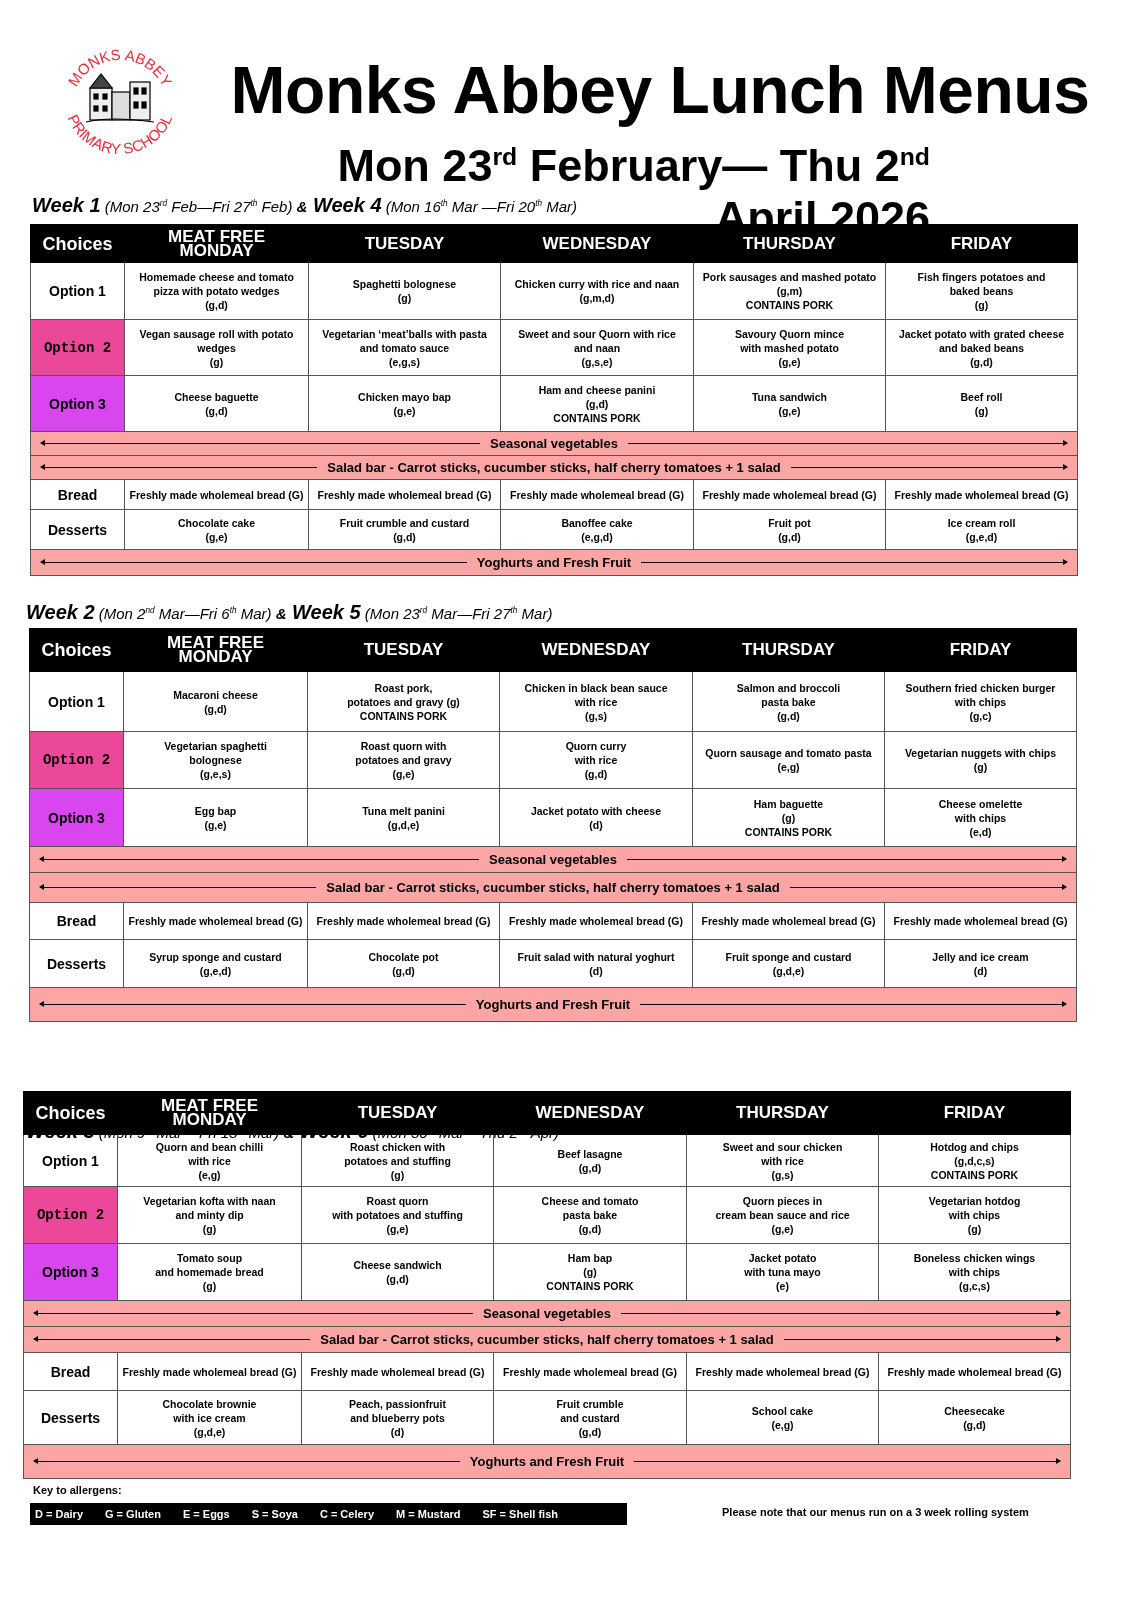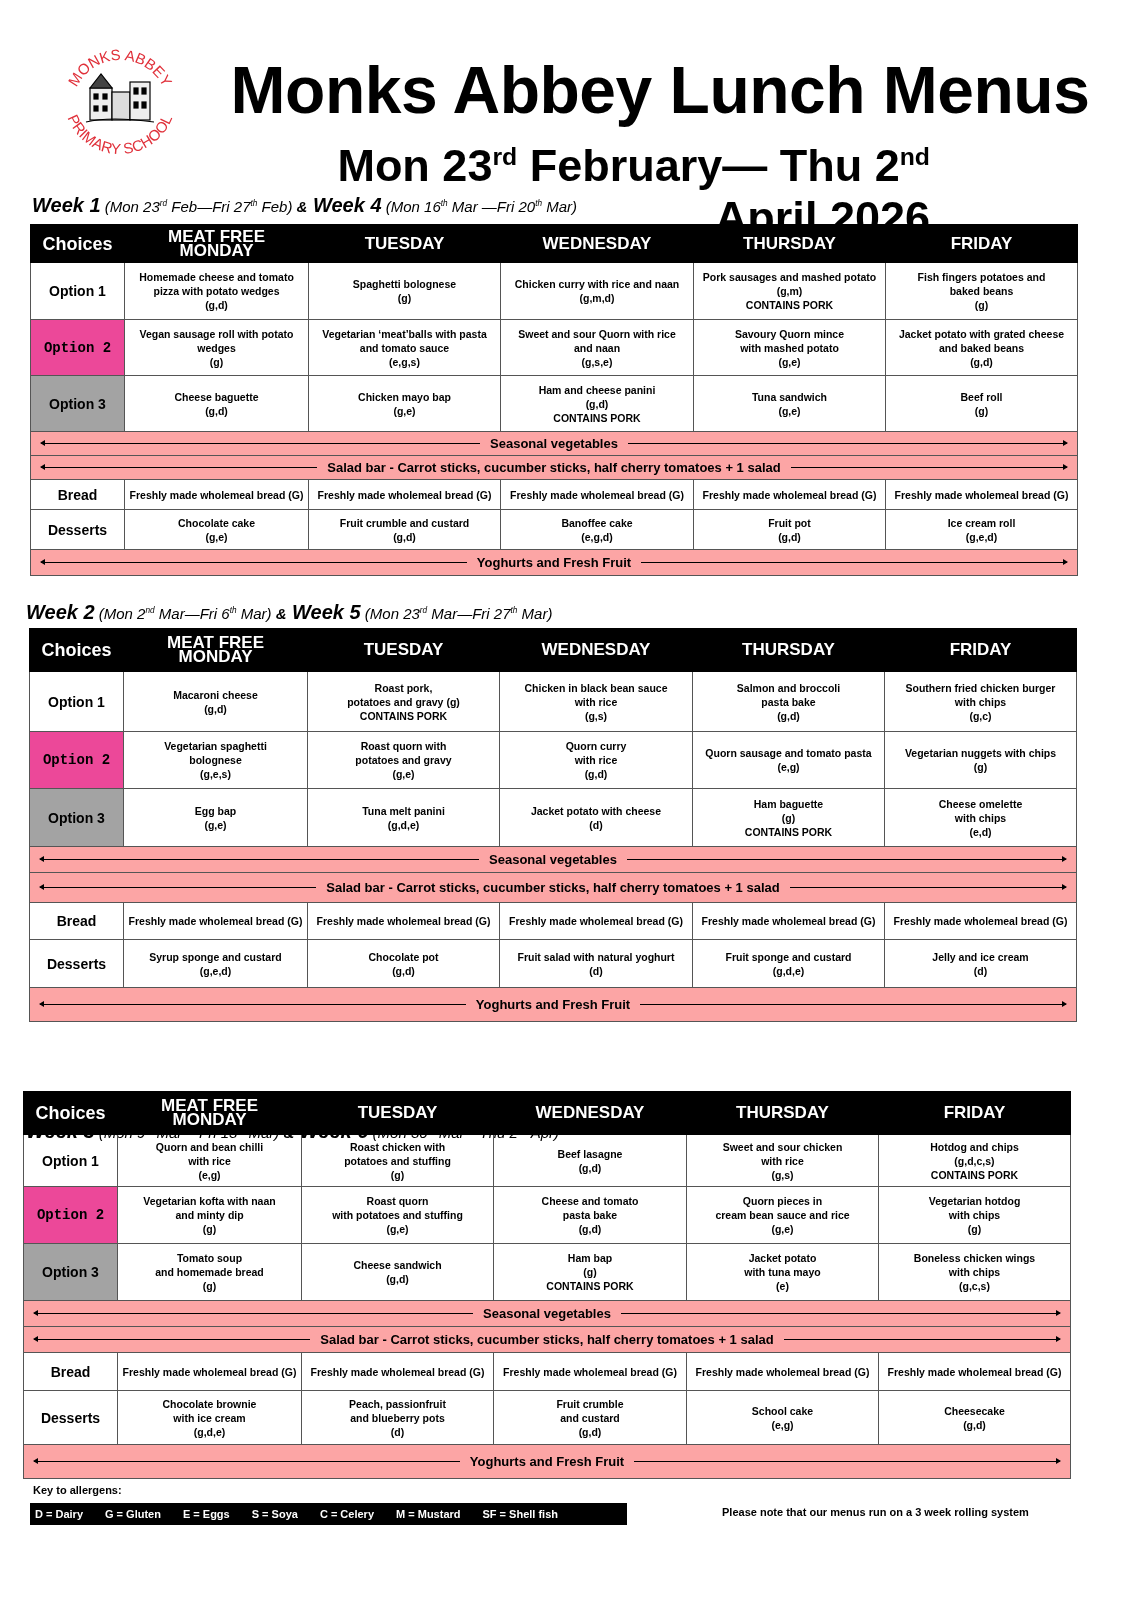--- a/index.html
+++ b/index.html
@@ -10,21 +10,21 @@
   .subtitle { position: absolute; left: 230px; top: 140px; width: 700px; text-align: right; font-size: 45px; font-weight: bold; }
   sup { font-size: 0.55em; vertical-align: super; line-height: 0; }
   .week-heading { position: absolute; font-size: 15px; white-space: nowrap; font-style: italic; }
   .week-heading b { font-size: 20px; }
   table.menu { position: absolute; border-collapse: collapse; table-layout: fixed; }
   table.menu td, table.menu th { border: 1px solid #555; text-align: center; vertical-align: middle; font-size: 10.5px; font-weight: bold; line-height: 14px; padding: 0 4px; }
   table.menu th { background: #000; color: #fff; font-size: 17px; border-color: #000; }
   table.menu th.choices { font-size: 18px; }
   td.rowlabel { font-size: 14px !important; }
   td.opt2 { background: #ec4899; font-family: Liberation Mono, monospace; }
-  td.opt3 { background: #a3a3a3; }
+  td.opt3 { background: #d946ef; }
   tr.band td { background: #fca5a5; font-size: 13px; padding: 0 10px; }
   .band-inner { display: flex; align-items: center; gap: 10px; }
   .band-line { flex: 1; height: 1px; background: #000; position: relative; }
   .band-line.left::before { content: ""; position: absolute; left: -1px; top: -3px; border: 3px solid transparent; border-right: 5px solid #000; border-left: none; }
   .band-line.right::after { content: ""; position: absolute; right: -1px; top: -3px; border: 3px solid transparent; border-left: 5px solid #000; border-right: none; }
   .small { font-weight: normal; }
   .key-label { position: absolute; left: 33px; top: 1484px; font-size: 11px; font-weight: bold; }
   .key-bar { position: absolute; left: 30px; top: 1503px; width: 597px; height: 22px; background: #000; color: #fff; display: flex; align-items: center; font-size: 11px; font-weight: bold; padding-left: 5px; }
   .key-bar span { margin-right: 22px; }
   .note { position: absolute; left: 722px; top: 1506px; font-size: 11px; font-weight: bold; }

